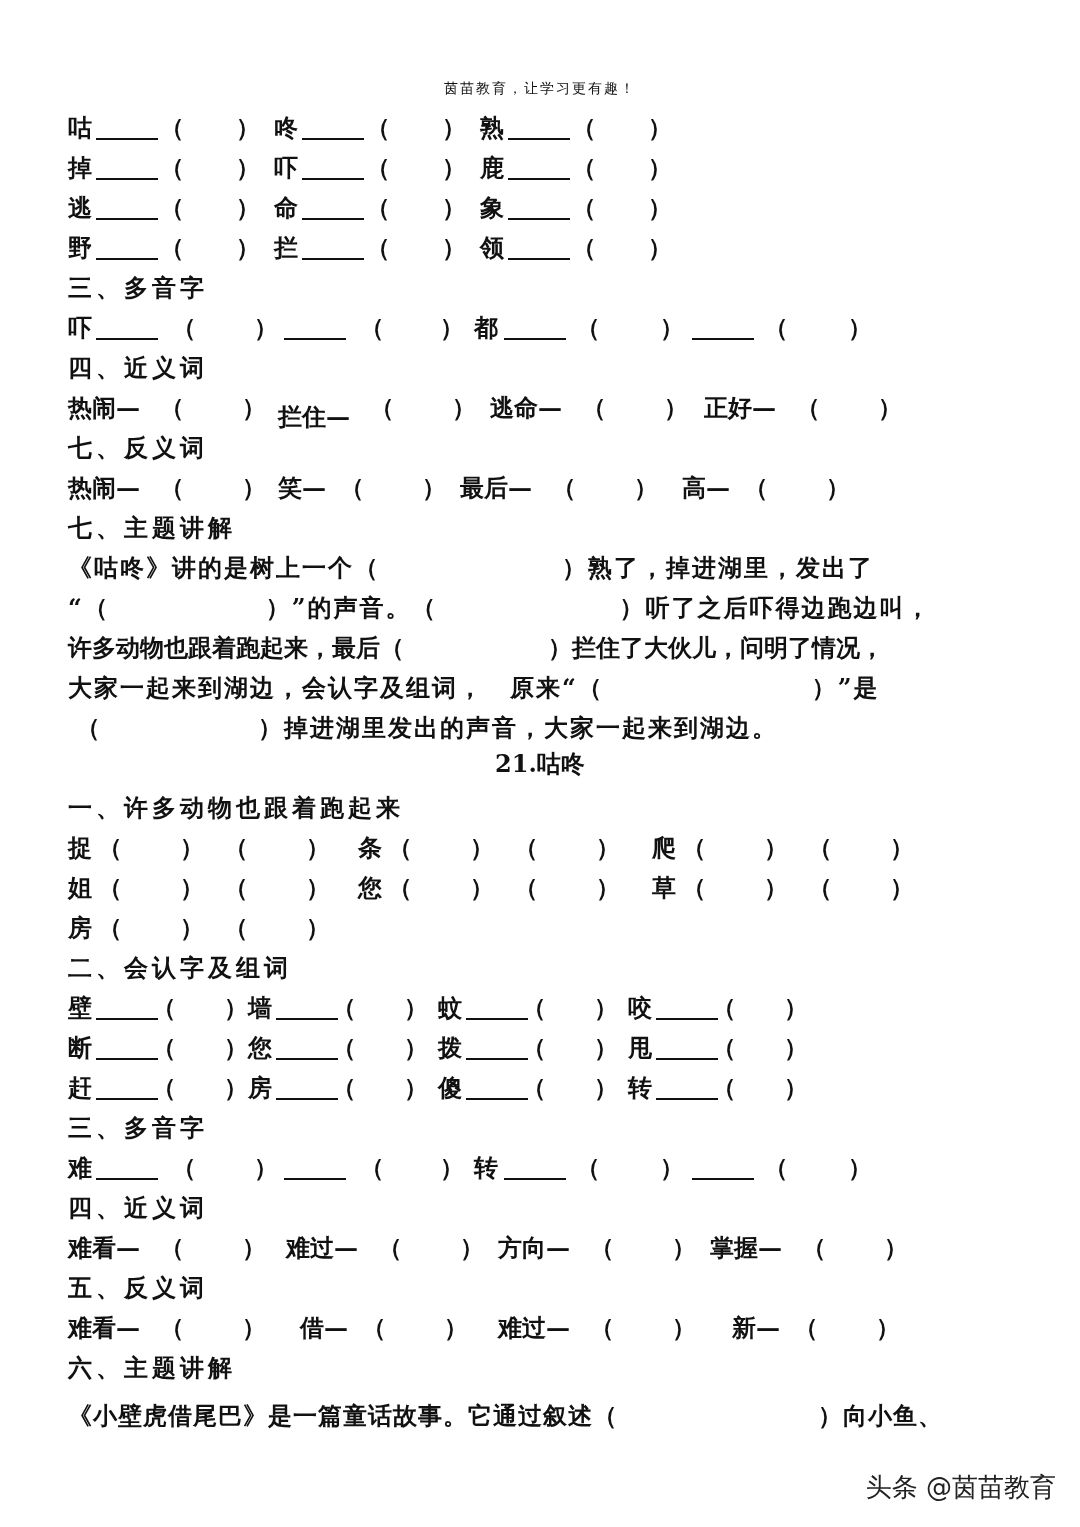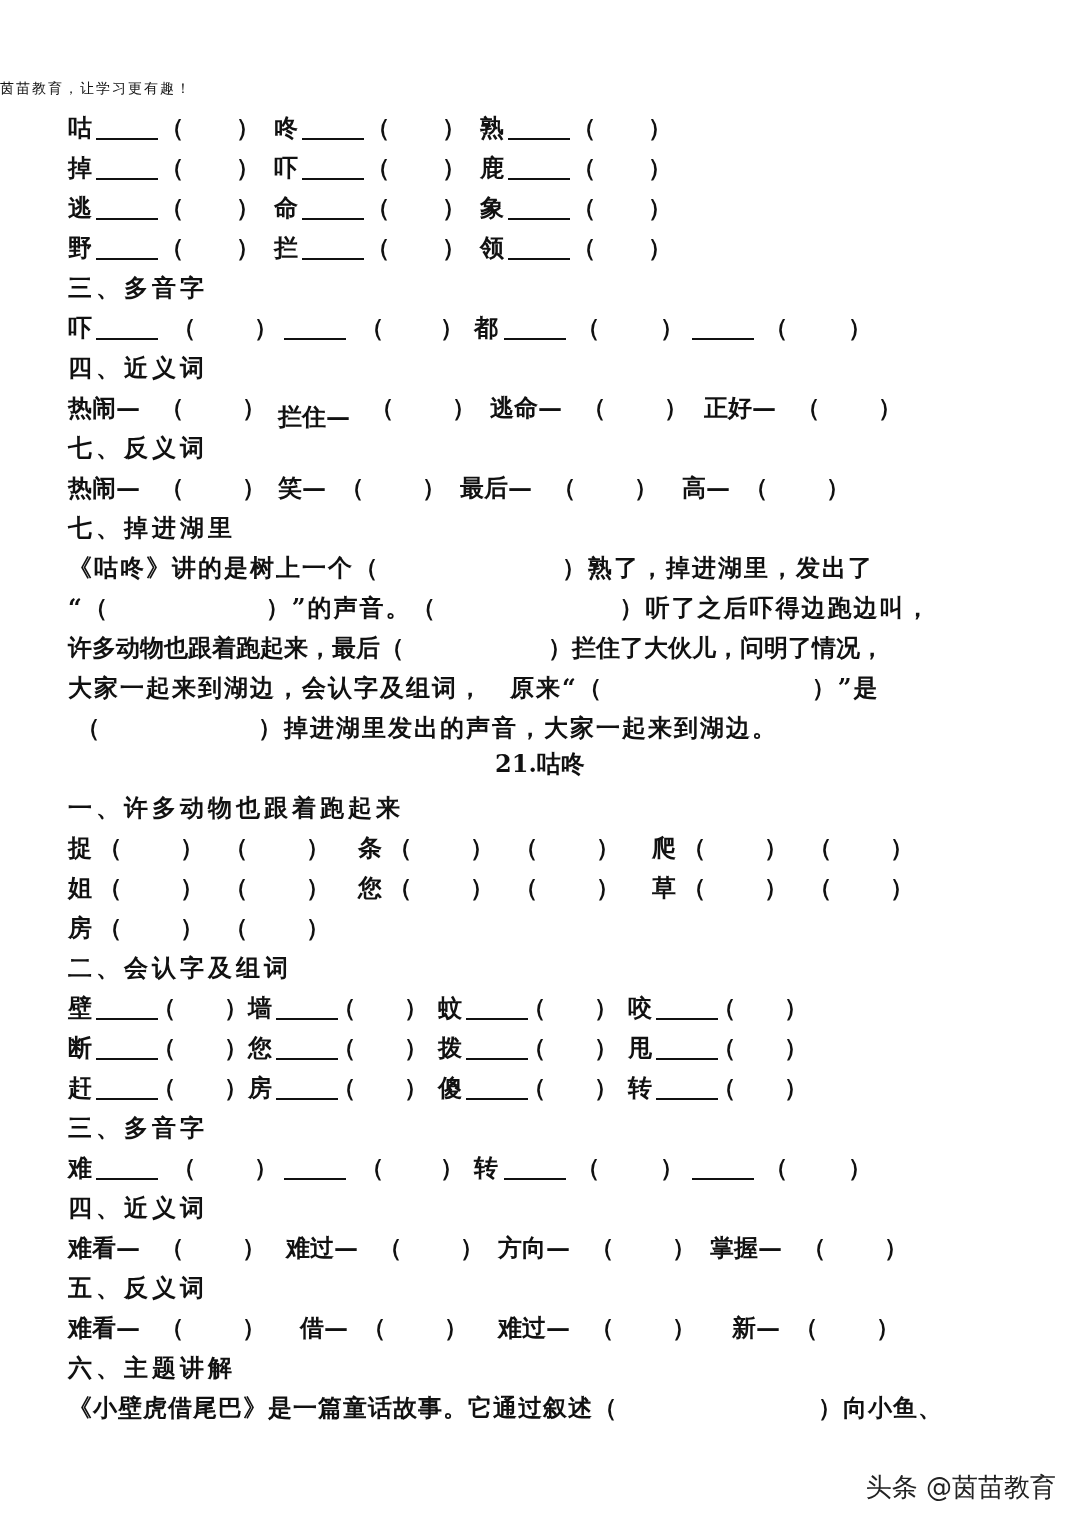--- a/index.html
+++ b/index.html
@@ -1,18 +1,18 @@
 <!DOCTYPE html>
 <html><head>
   <meta charset="utf-8">
   <style>
     html, body { margin: 0; padding: 0; background: #ffffff; }
     body { width: 1080px; height: 1527px; position: relative; overflow: hidden;
            font-family: "DejaVu Serif", "Liberation Serif", serif; color: #111; }
-    .hdr { position: absolute; top: 80px; left: 0; width: 1080px; 
+    .hdr { position: absolute; top: 80px; left: 0; width: 1080px; text-align: center;
            font-size: 14px; letter-spacing: 2px; }
     .line { position: absolute; left: 68px; height: 40px; line-height: 40px; white-space: nowrap;
             font-size: 24px; font-weight: bold; }
     .sec { font-weight: bold; letter-spacing: 4px; }
     .seg { position: absolute; top: 0; white-space: nowrap; }
     .blank { display: inline-block; border-bottom: 2px solid #111; height: 30px; vertical-align: top; }
     .para { position: absolute; left: 68px; width: 950px; font-size: 24px; font-weight: bold;
             line-height: 40px; letter-spacing: 2px; }
     .para .pl { position: absolute; left: 0; white-space: nowrap; }
     .title { position: absolute; top: 748px; left: 0; width: 1080px; text-align: center;
@@ -127,21 +127,21 @@
     <span class="seg" style="left: 272px;">（</span>
     <span class="seg" style="left: 354px;">）</span>
     <span class="seg" style="left: 392px;">最后—</span>
     <span class="seg" style="left: 484px;">（</span>
     <span class="seg" style="left: 566px;">）</span>
     <span class="seg" style="left: 614px;">高—</span>
     <span class="seg" style="left: 676px;">（</span>
     <span class="seg" style="left: 758px;">）</span>
   </div>
 
-<div class="line sec" style="top:508px">七、掉进湖里</div>
+<div class="line sec" style="top:508px">七、主题讲解</div>
 <div class="para" style="top:548px">
   <div class="pl" style="top:0">《咕咚》讲的是树上一个（　　　　　　　）熟了，掉进湖里，发出了</div>
   <div class="pl" style="top:40px">“（　　　　　　）”的声音。（　　　　　　　）听了之后吓得边跑边叫，</div>
   <div class="pl" style="top:80px;letter-spacing:0">许多动物也跟着跑起来，最后（　　　　　　）拦住了大伙儿，问明了情况，</div>
   <div class="pl" style="top:120px">大家一起来到湖边，会认字及组词，　原来“（　　　　　　　　）”是</div>
   <div class="pl" style="top:160px;left:8px">（　　　　　　）掉进湖里发出的声音，大家一起来到湖边。</div>
 </div>
 
 <div class="title">21.咕咚</div>
 
@@ -293,16 +293,16 @@
     <span class="seg" style="left: 430px;">难过—</span>
     <span class="seg" style="left: 522px;">（</span>
     <span class="seg" style="left: 604px;">）</span>
     <span class="seg" style="left: 664px;">新—</span>
     <span class="seg" style="left: 726px;">（</span>
     <span class="seg" style="left: 808px;">）</span>
   </div>
 
 <div class="line sec" style="top:1348px">六、主题讲解</div>
 <div class="para" style="top:1388px">
-  <div class="pl" style="top:0;letter-spacing:1px">《小壁虎借尾巴》是一篇童话故事。它通过叙述（　　　　　　　　）向小鱼、</div>
+  <div class="pl" style="top:8px;letter-spacing:1px">《小壁虎借尾巴》是一篇童话故事。它通过叙述（　　　　　　　　）向小鱼、</div>
 </div>
 
 <div class="wm">头条 @茵苗教育</div>
 
 </body></html>

